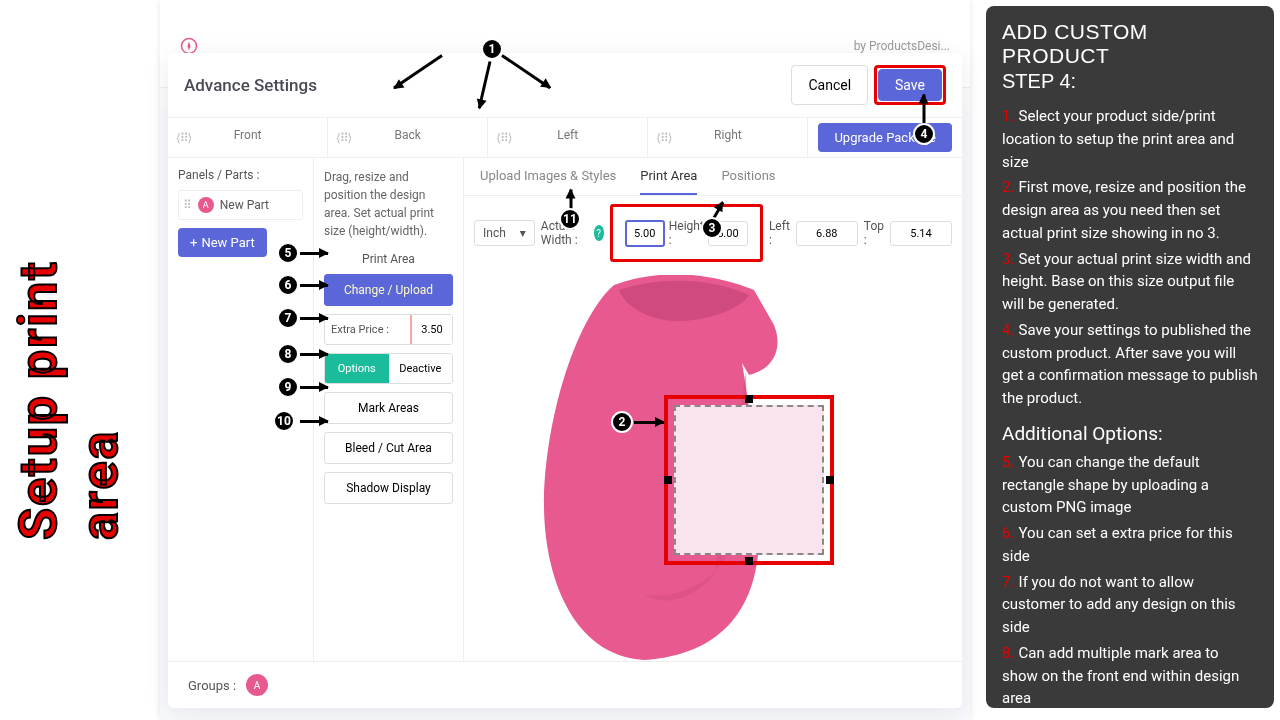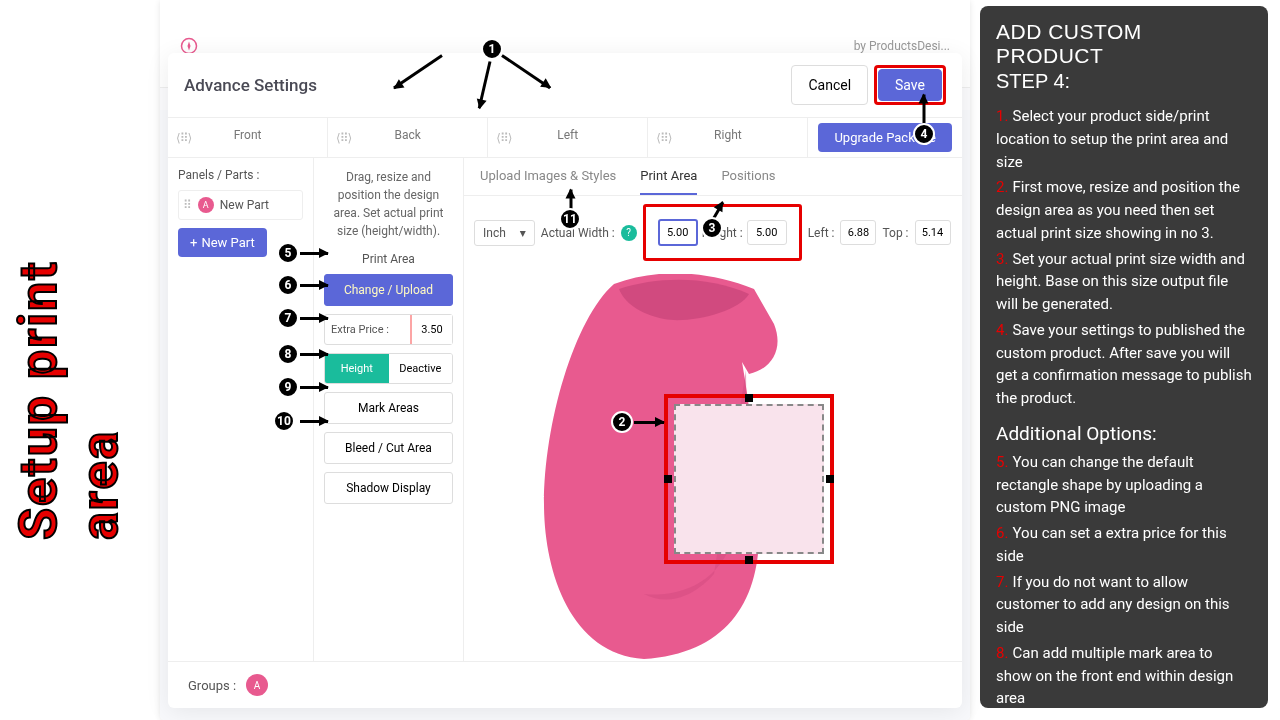--- a/index.html
+++ b/index.html
@@ -25,52 +25,52 @@
 .side-tab .grip { position: absolute; left: 8px; top: 50%; transform: translateY(-50%); color: #bbb; font-size: 12px; letter-spacing: -2px; }
 .upgrade { background: #5b67d8; color: #fff; padding: 7px 16px; border-radius: 4px; font-size: 13px; margin: 5px 10px; cursor: pointer; border: none; }
 .content { display: flex; flex: 1; overflow: hidden; }
 .left-panel { width: 146px; padding: 10px; border-right: 1px solid #eee; }
 .panels-label { font-size: 12px; color: #555; margin-bottom: 8px; }
 .part-item { display: flex; align-items: center; gap: 6px; padding: 6px 4px; font-size: 12px; color: #555; border: 1px solid #eee; border-radius: 3px; margin-bottom: 8px; }
 .part-badge { width: 16px; height: 16px; border-radius: 50%; background: #e85a8f; color: #fff; font-size: 9px; display: flex; align-items: center; justify-content: center; }
 .grip-dots { color: #bbb; font-size: 12px; }
 .new-part-btn { background: #5b67d8; color: #fff; border: none; padding: 7px 12px; border-radius: 4px; font-size: 13px; cursor: pointer; display: flex; align-items: center; gap: 4px; }
 .mid-panel { width: 150px; padding: 10px; border-right: 1px solid #eee; font-size: 12px; }
-.drag-text { color: #666; line-height: 1.5; margin-bottom: 12px; text-align: center; }
+.drag-text { color: #666; line-height: 1.5; margin-bottom: 12px; }
 .print-area-label { text-align: center; color: #555; margin-bottom: 8px; }
 .pa-btn { width: 100%; padding: 8px; font-size: 12px; border: 1px solid #ddd; border-radius: 3px; margin-bottom: 8px; cursor: pointer; background: #fff; }
 .pa-btn.blue { background: #5b67d8; color: #fef9c3; border-color: #5b67d8; }
 .extra-price { display: flex; align-items: center; gap: 4px; border: 1px solid #ddd; border-radius: 3px; margin-bottom: 8px; }
 .extra-price span { padding: 8px 6px; font-size: 11px; color: #555; flex:1; }
 .extra-price input { width: 42px; border: none; border-left: 2px solid #fca5a5; padding: 8px 4px; font-size: 11px; text-align: center; }
 .toggle-row { display: flex; border: 1px solid #ddd; border-radius: 3px; margin-bottom: 8px; overflow: hidden; }
 .toggle-row button { flex: 1; padding: 8px; font-size: 11px; border: none; cursor: pointer; background: #fff; }
 .toggle-row .active { background: #1abc9c; color: #fff; }
 .canvas-panel { flex: 1; display: flex; flex-direction: column; }
 .tabs { display: flex; gap: 24px; padding: 10px 16px 0; font-size: 13px; border-bottom: 1px solid #eee; }
 .tab { padding-bottom: 10px; color: #888; cursor: pointer; }
 .tab.active { color: #333; border-bottom: 2px solid #5b67d8; }
 .measure-row { display: flex; align-items: center; gap: 6px; padding: 8px 10px; font-size: 12px; color: #555; flex-wrap: nowrap; }
 .unit-select { display: flex; align-items: center; border: 1px solid #ddd; border-radius: 3px; padding: 5px 8px; gap: 14px; cursor: pointer; }
 .help-ico { width: 16px; height: 16px; border-radius: 50%; background: #1abc9c; color: #fff; font-size: 10px; display: flex; align-items: center; justify-content: center; }
 .dim-box { border: 3px solid #e60000; padding: 12px; border-radius: 3px; display: flex; align-items: center; gap: 4px; }
 .dim-input { width: 40px; padding: 5px 4px; border: 1px solid #ddd; border-radius: 3px; text-align: center; font-size: 11px; }
 .dim-input.hl { border: 2px solid #5b67d8; }
-.pos-input { width: 36px; padding: 5px 4px; border: 1px solid #ddd; border-radius: 3px; text-align: center; font-size: 11px; }
+.pos-input { width: 62px; padding: 5px 4px; border: 1px solid #ddd; border-radius: 3px; text-align: center; font-size: 11px; }
 .canvas { flex: 1; position: relative; overflow: hidden; }
 .shirt { position: absolute; left: 50px; top: 5px; width: 290px; height: 390px; }
 .print-rect { position: absolute; left: 200px; top: 125px; width: 170px; height: 170px; border: 4px solid #e60000; }
 .print-inner { position: absolute; inset: 6px; background: #f9e3ec; border: 2px dashed #888; }
 .handle { position: absolute; width: 8px; height: 8px; background: #000; }
 .footer { padding: 12px 20px; border-top: 1px solid #eee; display: flex; align-items: center; gap: 10px; font-size: 13px; color: #555; }
 .group-badge { width: 22px; height: 22px; border-radius: 50%; background: #e85a8f; color: #fff; font-size: 10px; display: flex; align-items: center; justify-content: center; }
 .callout { position: absolute; width: 22px; height: 22px; border-radius: 50%; background: #000; color: #fff; font-size: 12px; font-weight: 700; display: flex; align-items: center; justify-content: center; border: 2px solid #fff; z-index: 50; }
 .arrow-h { position: absolute; height: 3px; background: #000; z-index: 49; }
 .arrow-h::after { content: ''; position: absolute; right: -1px; top: -4px; border-left: 10px solid #000; border-top: 5.5px solid transparent; border-bottom: 5.5px solid transparent; }
-.info-panel { position: absolute; right: 12px; top: 6px; width: 288px; height: 702px; background: #3a3a3a; color: #fff; border-radius: 8px; padding: 14px 16px; font-size: 14px; overflow-y: auto; }
+.info-panel { position: absolute; right: 6px; top: 6px; width: 288px; height: 702px; background: #3a3a3a; color: #fff; border-radius: 8px; padding: 14px 16px; font-size: 14px; overflow-y: auto; }
 .info-panel h2 { font-size: 21px; font-weight: 400; margin-bottom: 2px; font-family: 'Arial Narrow', sans-serif; letter-spacing: 0.5px; }
 .info-panel .step { font-size: 20px; margin-bottom: 12px; font-family: 'Arial Narrow', sans-serif; }
 .info-panel p { line-height: 1.45; margin-bottom: 3px; font-family: 'Arial Narrow', sans-serif; font-size: 15px; }
 .info-panel .num { color: #e60000; }
 .info-panel .opt-head { font-size: 19px; margin: 12px 0 6px; }
 .diag-line { position:absolute; height:3px; background:#000; z-index:49; transform-origin: left center; }
 .diag-line::after { content:''; position:absolute; right:-1px; top:-4px; border-left:10px solid #000; border-top:5.5px solid transparent; border-bottom:5.5px solid transparent; }
 </style>
 </head>
 <body>
@@ -123,21 +123,21 @@
 
       <div class="mid-panel">
         <div class="drag-text">Drag, resize and position the design area. Set actual print size (height/width).</div>
         <div class="print-area-label">Print Area</div>
         <button class="pa-btn blue">Change / Upload</button>
         <div class="extra-price">
           <span>Extra Price :</span>
           <input value="3.50" style="">
         </div>
         <div class="toggle-row">
-          <button class="active">Height</button>
+          <button class="active">Options</button>
           <button>Deactive</button>
         </div>
         <button class="pa-btn">Mark Areas</button>
         <button class="pa-btn">Bleed / Cut Area</button>
         <button class="pa-btn">Shadow Display</button>
       </div>
 
       <div class="canvas-panel">
         <div class="tabs">
           <div class="tab">Upload Images &amp; Styles</div>

